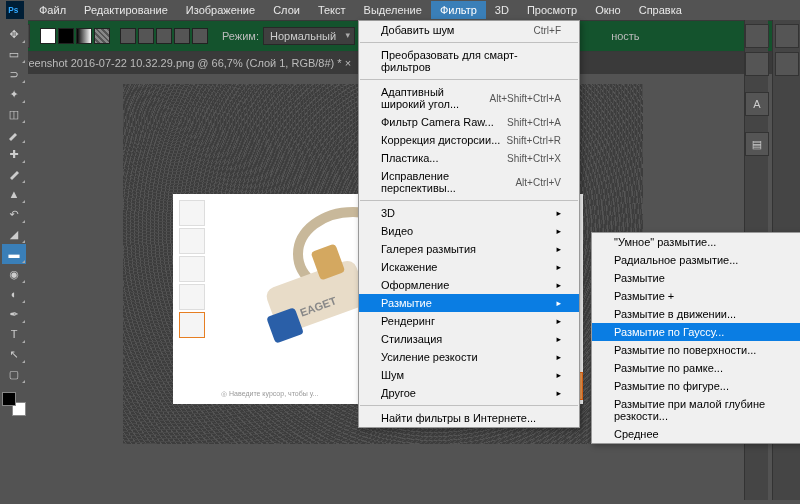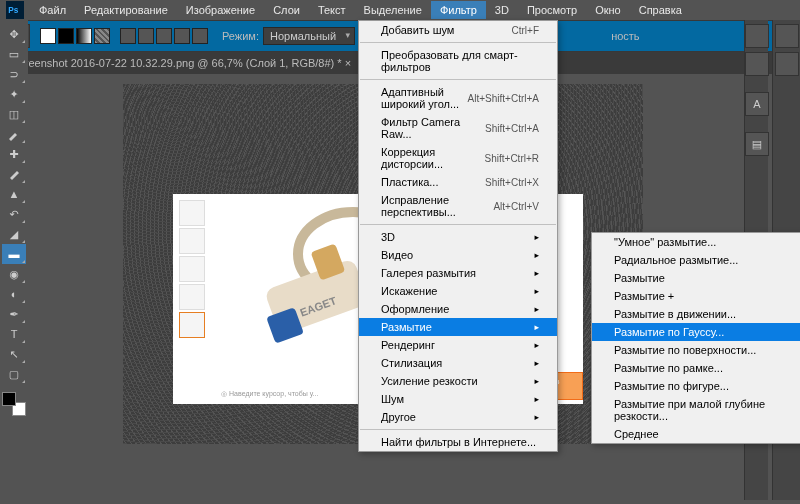--- a/index.html
+++ b/index.html
@@ -2,21 +2,21 @@
 <html><head>
 <meta charset="utf-8">
 <style>
 *{margin:0;padding:0;box-sizing:border-box;font-family:"Segoe UI",Tahoma,sans-serif;font-size:11px;}
 body{background:#535353;width:800px;height:504px;overflow:hidden;color:#ccc;position:relative;}
 .menubar{background:#535353;height:20px;display:flex;align-items:center;padding:0 4px;gap:0;}
 .ps-logo{width:22px;height:27px;margin-right:4px;display:flex;align-items:center;justify-content:center;}
 .ps-logo svg{width:20px;height:18px;}
 .menubar-item{padding:3px 9px;color:#e8e8e8;cursor:default;font-size:11px;text-align:center;}
 .menubar-item.active{background:#3a7fb8;color:#fff;}
-.optionsbar{background:#0369a1;height:32px;border-top:1px solid #383838;border-bottom:1px solid #383838;display:flex;align-items:center;padding:0 6px;gap:4px;}
+.optionsbar{background:#14532d;height:32px;border-top:1px solid #383838;border-bottom:1px solid #383838;display:flex;align-items:center;padding:0 6px;gap:4px;}
 .tool-preset{width:24px;height:24px;background:#454545;border:1px solid #333;}
 .swatch-row{display:flex;gap:2px;margin-left:6px;}
 .swatch{width:16px;height:16px;border:1px solid #222;}
 .swatch.white{background:#fff;}
 .swatch.black{background:#000;}
 .swatch.grad{background:linear-gradient(to right,#000,#fff);}
 .swatch.patt{background:repeating-linear-gradient(45deg,#888 0 2px,#555 2px 4px);}
 .opt-label{color:#bbb;margin-left:10px;}
 .select{background:#3f3f3f;border:1px solid #282828;padding:2px 18px 2px 6px;color:#ccc;position:relative;}
 .select:after{content:"▾";position:absolute;right:4px;top:2px;color:#aaa;font-size:9px;}
@@ -39,21 +39,21 @@
 .footnote2{position:absolute;right:30px;bottom:6px;color:#999;font-size:7px;}
 .toolbox{position:absolute;left:0;top:20px;width:28px;background:#535353;padding:4px 2px;display:flex;flex-direction:column;gap:0;}
 .tool{width:24px;height:20px;display:flex;align-items:center;justify-content:center;color:#ccc;position:relative;}
 .tool.active{background:#3a7fb8;color:#fff;}
 .tool-tri{position:absolute;right:1px;bottom:1px;width:0;height:0;border-right:3px solid #aaa;border-top:3px solid transparent;}
 .colorpick{margin-top:8px;position:relative;width:24px;height:24px;}
 .cp-fg{position:absolute;left:0;top:0;width:14px;height:14px;background:#000;border:1px solid #888;}
 .cp-bg{position:absolute;right:0;bottom:0;width:14px;height:14px;background:#fff;border:1px solid #888;}
 .rightpanels{position:absolute;right:0;top:20px;width:28px;height:480px;background:#454545;border-left:1px solid #333;}
 .rp-icon{width:24px;height:24px;margin:4px auto;background:#555;border:1px solid #333;}
-.menu-dropdown{position:absolute;top:20px;left:358px;width:200px;background:#f0f0f0;border:1px solid #999;box-shadow:2px 2px 6px rgba(0,0,0,.3);z-index:100;}
+.menu-dropdown{position:absolute;top:20px;left:358px;width:222px;background:#f0f0f0;border:1px solid #999;box-shadow:2px 2px 6px rgba(0,0,0,.3);z-index:100;}
 .menu-item{padding:3px 18px 3px 22px;color:#000;display:flex;justify-content:space-between;align-items:center;font-size:11px;position:relative;}
 .menu-item.highlight{background:#0a7de3;color:#fff;}
 .menu-sep{height:1px;background:#c0c0c0;margin:3px 1px;}
 .menu-arrow{font-size:9px;}
 .menu-shortcut{color:#555;font-size:10px;}
 .submenu{position:absolute;top:232px;left:591px;width:220px;background:#f0f0f0;border:1px solid #999;box-shadow:2px 2px 6px rgba(0,0,0,.3);z-index:101;}
 </style>
 </head>
 <body>
 

